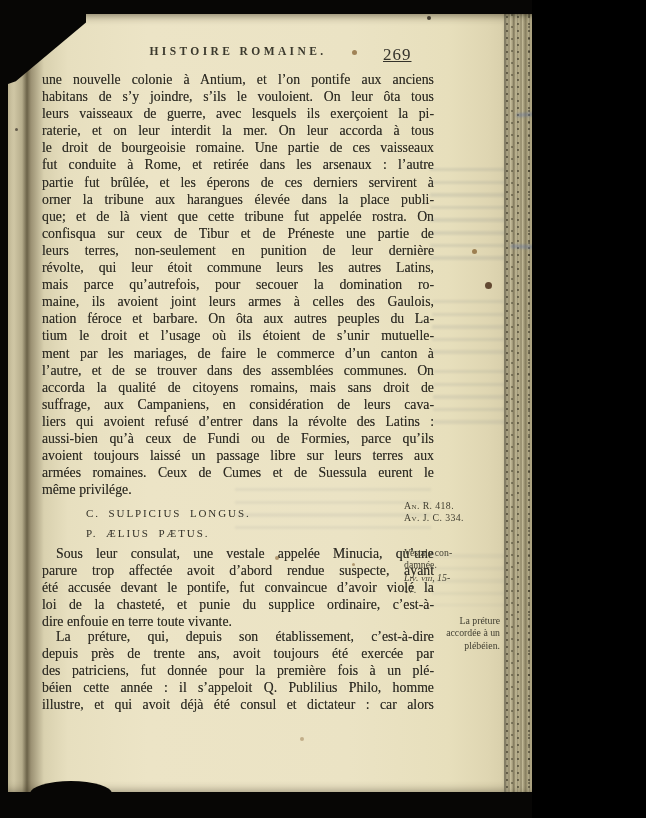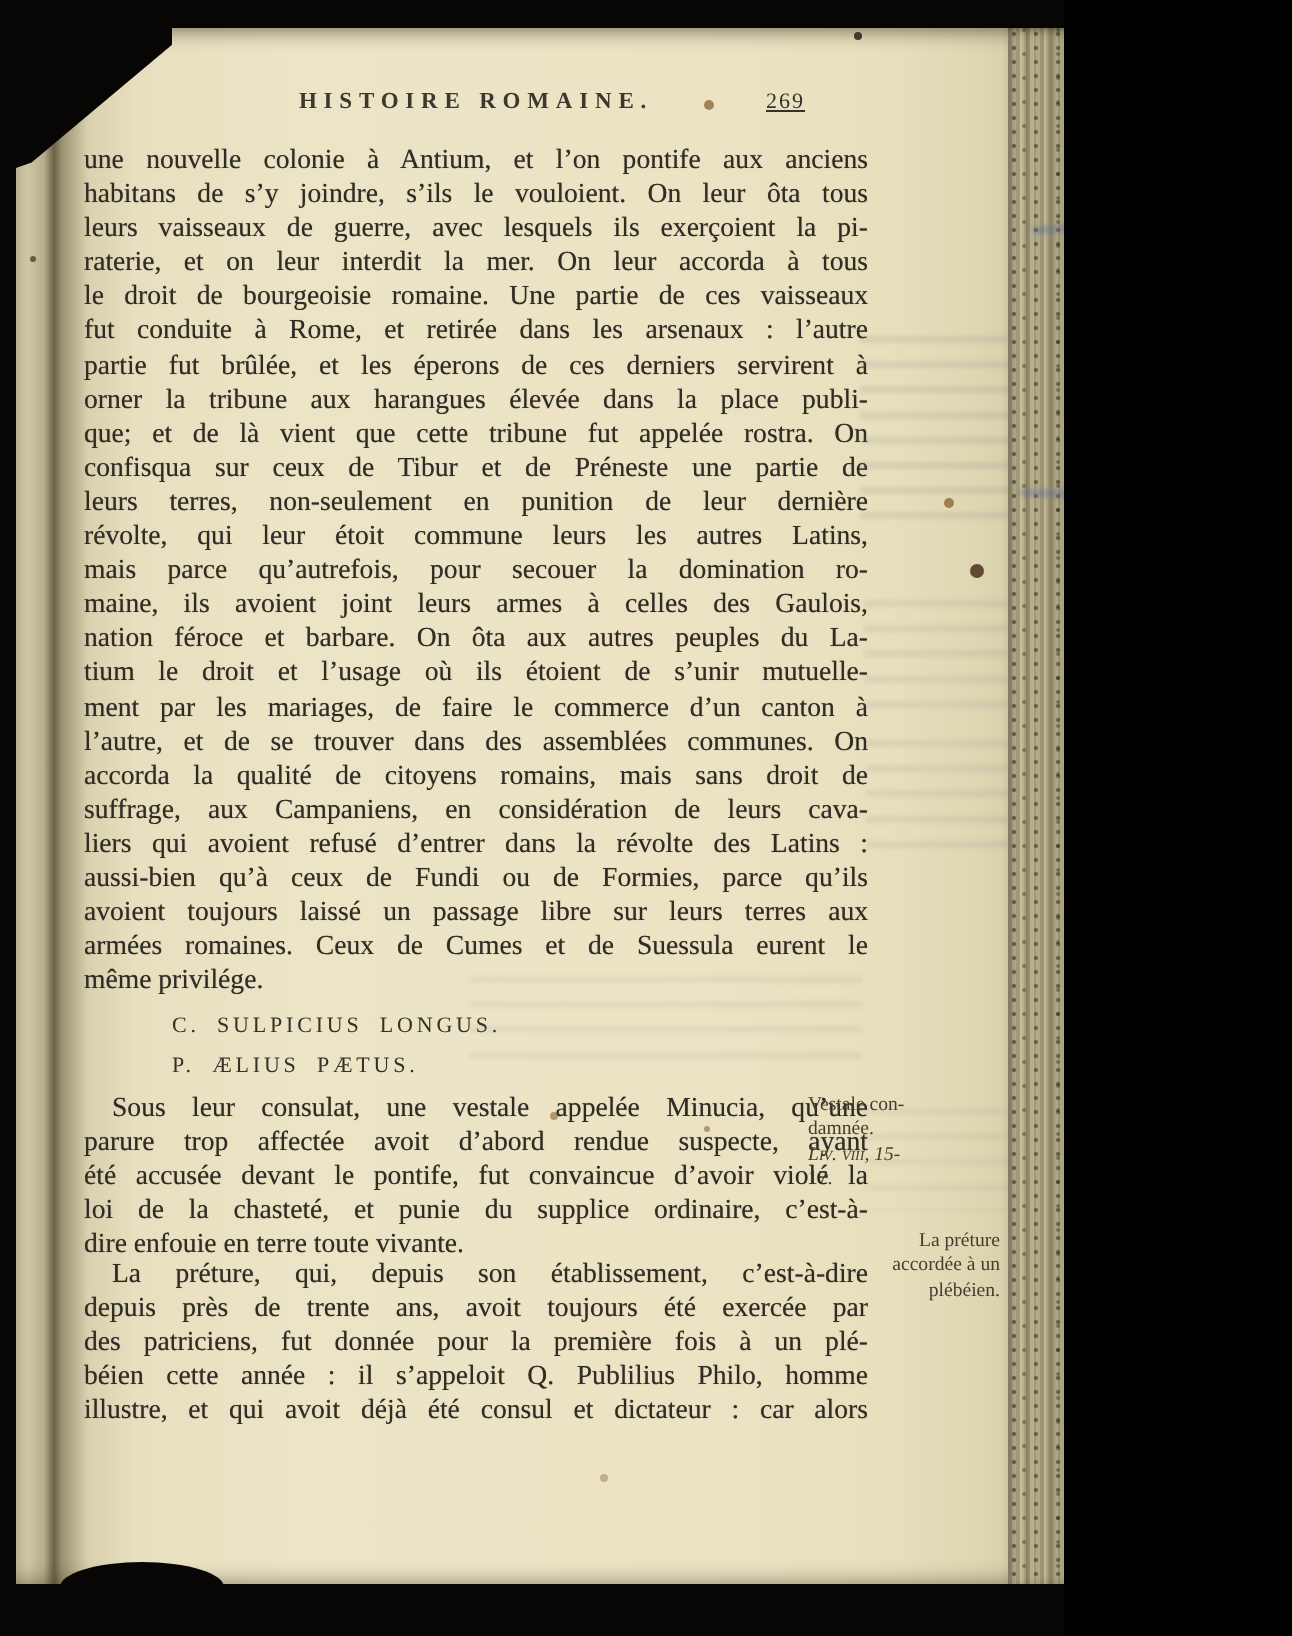--- a/index.html
+++ b/index.html
@@ -9,21 +9,21 @@
   .page{position:absolute;left:8px;top:14px;width:497px;height:778px;
         background:linear-gradient(90deg,#c6bd9b 0,#cfc6a4 6px,#b6ad8c 14px,#6b6248 19px,
                    #9b9173 23px,#d9d1af 36px,#e7dfbf 60px,#ece4c6 140px,#ebe3c4 340px,
                    #e7dfbc 440px,#dfd6b2 480px,#d8cfab 100%);
         box-shadow:inset 0 8px 10px -7px rgba(45,35,18,.65), inset 0 -8px 10px -7px rgba(45,35,18,.45);}
   .corner-tl{position:absolute;left:0;top:0;width:78px;height:70px;background:#070605;
         clip-path:polygon(0 0,100% 0,100% 12%,10% 96%,0 100%);}
   
   .running-header{position:absolute;left:34px;top:31px;width:392px;text-align:center;
         font-size:11.5px;font-weight:700;letter-spacing:3.4px;color:#3b392d;}
-  .page-number{position:absolute;left:375px;top:31px;font-size:11px;color:#34322a;letter-spacing:1px;text-decoration:underline;}
+  .page-number{position:absolute;left:375px;top:31px;font-size:17px;color:#34322a;letter-spacing:1px;text-decoration:underline;}
   
   .para{position:absolute;left:34px;width:392px;color:#2e2c24;font-size:13.8px;
         text-shadow:0 0 .4px rgba(46,44,36,.55);}
   .para .line{height:17.1px;line-height:17.1px;overflow:hidden;text-align:justify;text-align-last:justify;}
   .para-1{top:57px;}
   .para-1 .line:last-child{text-align-last:left;}
   .para-2{top:531px;}
   .para-2 .line:last-child{text-align-last:left;}
   .para-2 .line:first-child{text-indent:14px;}
   .para-3{top:614px;}
@@ -136,20 +136,24 @@
       </div>
 
     <div class="para para-3">
         <div class="line">La préture, qui, depuis son établissement, c’est-à-dire</div>
         <div class="line">depuis près de trente ans, avoit toujours été exercée par</div>
         <div class="line">des patriciens, fut donnée pour la première fois à un plé-</div>
         <div class="line">béien cette année : il s’appeloit Q. Publilius Philo, homme</div>
         <div class="line">illustre, et qui avoit déjà été consul et dictateur : car alors</div>
       </div>
 
+    <div class="mnote mnote-1">
+        <div class="mnote-line">An. R. 418.</div>
+        <div class="mnote-line">Av. J. C. 334.</div>
+      </div>
 
     <div class="mnote mnote-2">
         <div class="mnote-line">Vestale con-</div>
         <div class="mnote-line">damnée.</div>
         <div class="mnote-line">Liv. viii, 15-</div>
         <div class="mnote-line">17.</div>
       </div>
 
     <div class="mnote mnote-3">
         <div class="mnote-line">La préture</div>

